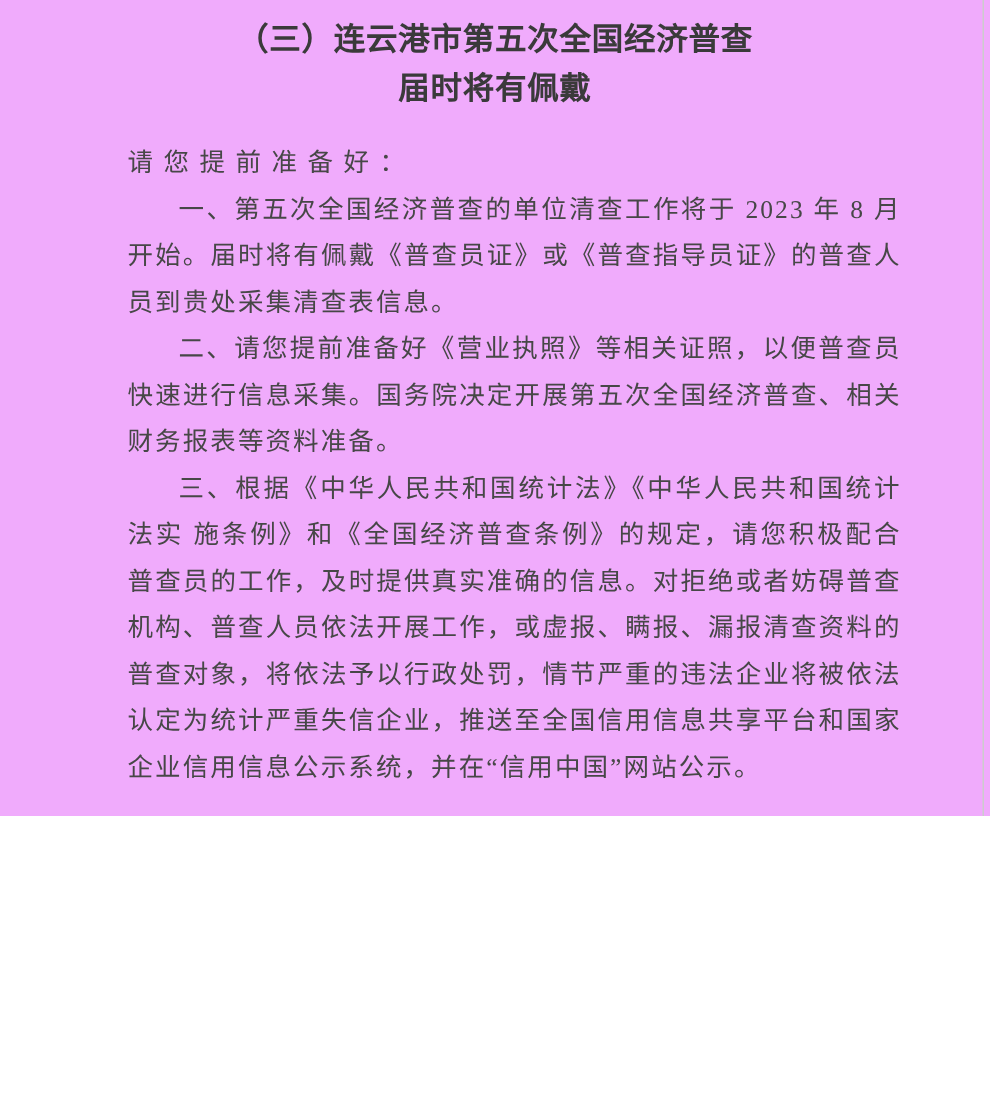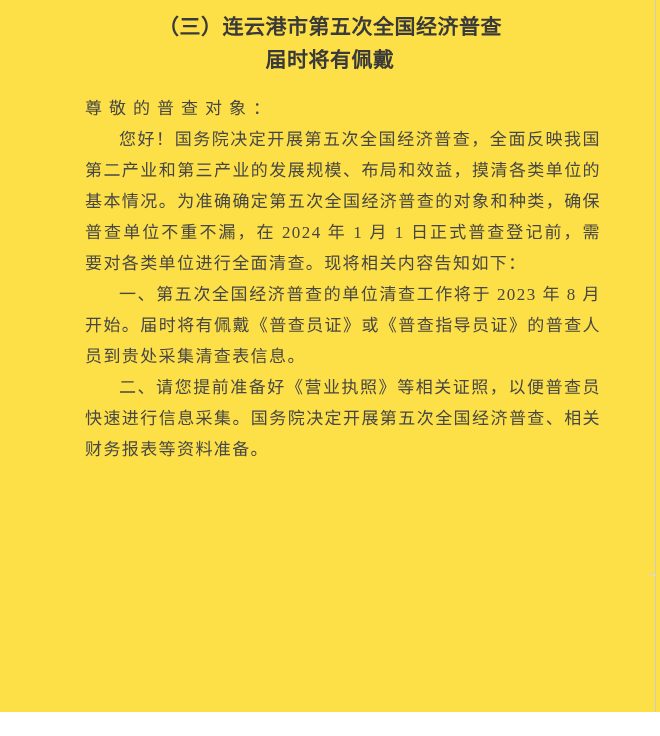--- a/index.html
+++ b/index.html
@@ -3,22 +3,22 @@
 <meta charset="utf-8">
 <style>
   html, body {
     margin: 0;
     padding: 0;
     background: #ffffff;
   }
   .page {
     position: relative;
     width: 660px;
-    height: 712px;
-    background: #fde047;
+    height: 544px;
+    background: #f0abfc;
     overflow: hidden;
     font-family: "Liberation Serif", serif;
   }
   
   .scan-edge {
     position: absolute;
     top: 0;
     left: 655px;
     width: 1px;
     height: 736px;
@@ -71,22 +71,22 @@
 <body>
 
 <div class="page">
 
   <div class="doc-title">
     <div>（三）连云港市第五次全国经济普查</div>
     <div>届时将有佩戴</div>
   </div>
 
   <div class="doc-body">
-    <div class="salutation">尊敬的普查对象：</div>
-    <p>您好！国务院决定开展第五次全国经济普查，全面反映我国第二产业和第三产业的发展规模、布局和效益，摸清各类单位的基本情况。为准确确定第五次全国经济普查的对象和种类，确保普查单位不重不漏，在 2024 年 1 月 1 日正式普查登记前，需要对各类单位进行全面清查。现将相关内容告知如下：</p>
+    <div class="salutation">请您提前准备好：</div>
     <p>一、第五次全国经济普查的单位清查工作将于 2023 年 8 月开始。届时将有佩戴《普查员证》或《普查指导员证》的普查人员到贵处采集清查表信息。</p>
     <p>二、请您提前准备好《营业执照》等相关证照，以便普查员快速进行信息采集。国务院决定开展第五次全国经济普查、相关财务报表等资料准备。</p>
+    <p>三、根据《中华人民共和国统计法》《中华人民共和国统计法实 施条例》和《全国经济普查条例》的规定，请您积极配合普查员的工作，及时提供真实准确的信息。对拒绝或者妨碍普查机构、普查人员依法开展工作，或虚报、瞒报、漏报清查资料的普查对象，将依法予以行政处罚，情节严重的违法企业将被依法认定为统计严重失信企业，推送至全国信用信息共享平台和国家企业信用信息公示系统，并在“信用中国”网站公示。</p>
   </div>
 
   <div class="scan-edge"></div>
   <div class="scan-tick"></div>
 
 </div>
 
 </body></html>

